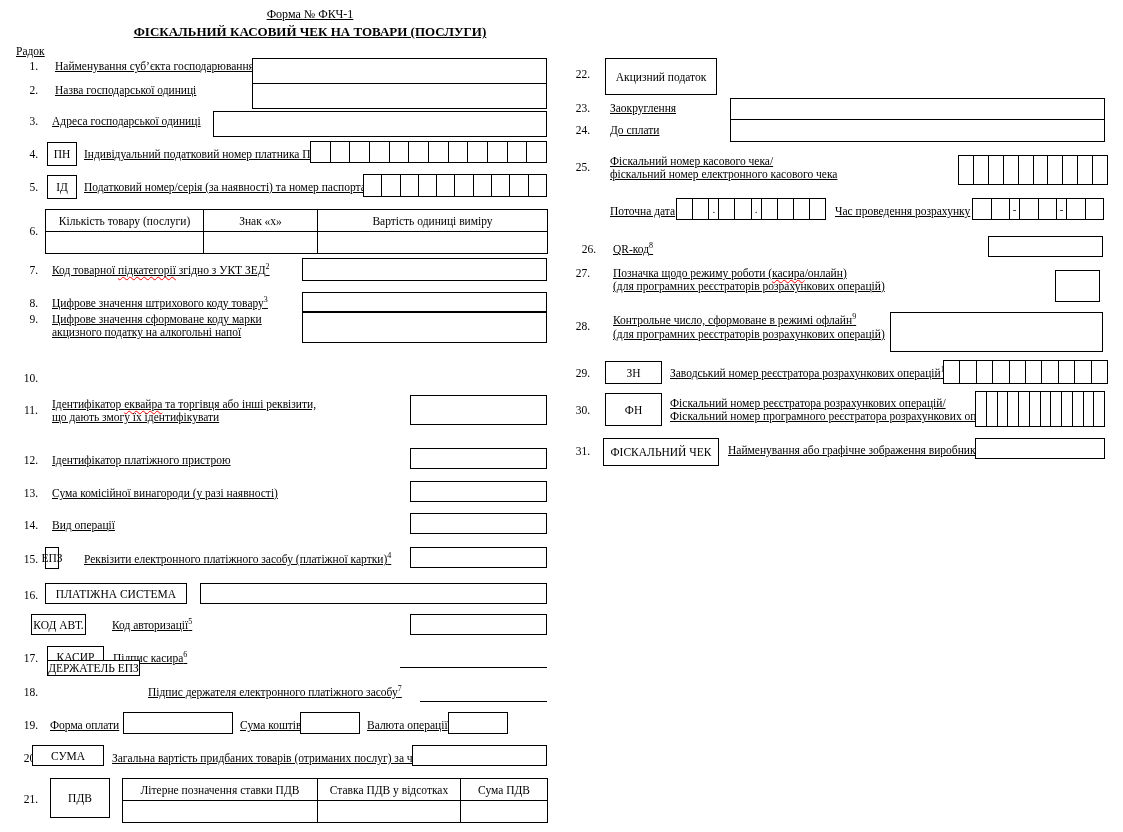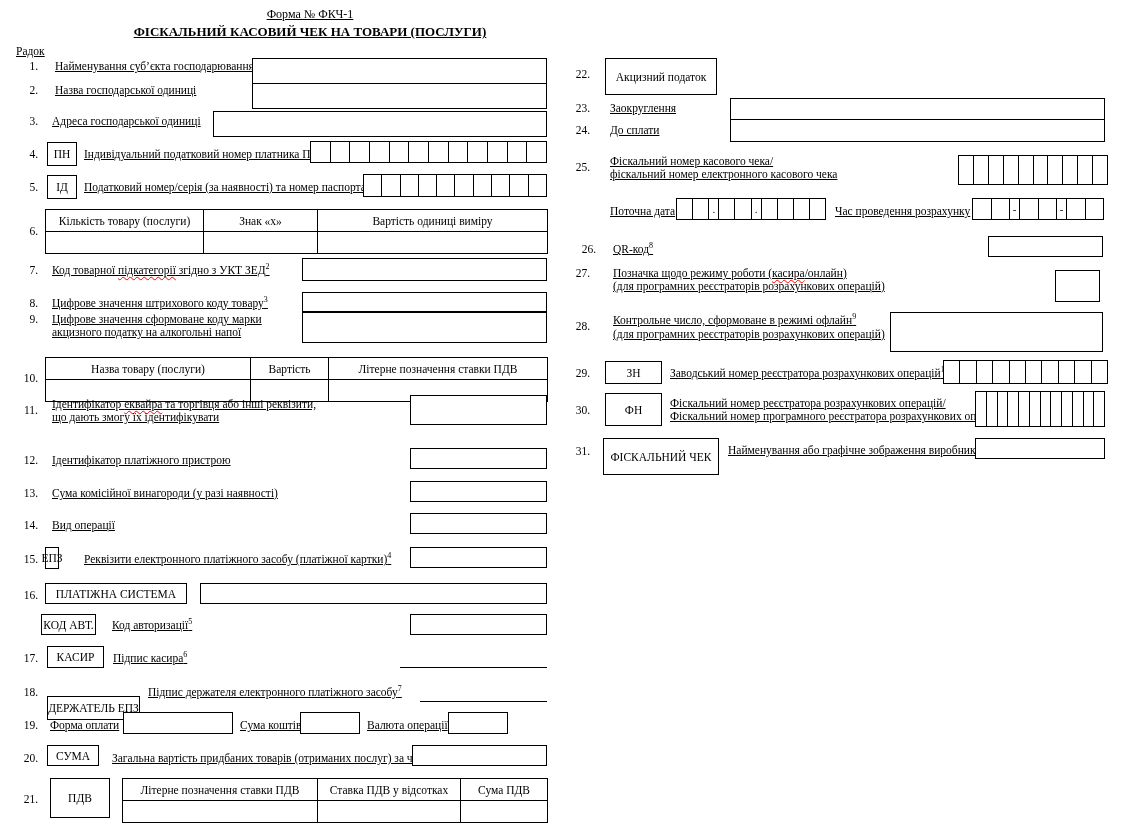--- a/index.html
+++ b/index.html
@@ -107,39 +107,20 @@
   <div class="num" style="top:297px;left:12px">8.</div>
   <div class="lbl" style="top:297px;left:52px"><span>Цифрове значення штрихового коду товару</span><sup>3</sup></div>
   <div class="box" style="top:292px;left:302px;width:245px;height:20px"></div>
 
   <div class="num" style="top:313px;left:12px">9.</div>
   <div class="lbl" style="top:313px;left:52px">Цифрове значення сформоване коду марки</div>
   <div class="lbl" style="top:326px;left:52px">акцизного податку на алкогольні напої</div>
   <div class="box" style="top:312px;left:302px;width:245px;height:31px"></div>
 
   <div class="num" style="top:372px;left:12px">10.</div>
-  <table class="ftable" style="top:357px;left:45px;width:502px">
-    <colgroup>
-        <col style="width:205px">
-        <col style="width:78px">
-        <col style="width:219px">
-      </colgroup>
-    <tbody>
-        <tr>
-      <td>Назва товару (послуги)</td>
-      <td>Вартість</td>
-      <td>Літерне позначення ставки ПДВ</td>
-    </tr>
-    <tr>
-      <td></td>
-      <td></td>
-      <td></td>
-    </tr>
-  </tbody>
-    </table>
 
   <div class="num" style="top:404px;left:12px">11.</div>
   <div class="lbl" style="top:398px;left:52px"><span>Ідентифікатор </span><span class="misspell">еквайра</span><span> та торгівця або інші реквізити,</span></div>
   <div class="lbl" style="top:411px;left:52px">що дають змогу їх ідентифікувати</div>
   <div class="box" style="top:395px;left:410px;width:137px;height:30px"></div>
 
   <div class="num" style="top:454px;left:12px">12.</div>
   <div class="lbl" style="top:454px;left:52px">Ідентифікатор платіжного пристрою</div>
   <div class="box" style="top:448px;left:410px;width:137px;height:21px"></div>
 
@@ -152,44 +133,44 @@
   <div class="box" style="top:513px;left:410px;width:137px;height:21px"></div>
 
   <div class="num" style="top:553px;left:12px">15.</div>
   <div class="tag" style="top:547px;left:45px;width:14px;height:22px">ЕПЗ</div>
   <div class="lbl" style="top:553px;left:84px"><span>Реквізити електронного платіжного засобу (платіжної картки)</span><sup>4</sup></div>
   <div class="box" style="top:547px;left:410px;width:137px;height:21px"></div>
 
   <div class="num" style="top:589px;left:12px">16.</div>
   <div class="tag" style="top:583px;left:45px;width:142px;height:21px">ПЛАТІЖНА СИСТЕМА</div>
   <div class="box" style="top:583px;left:200px;width:347px;height:21px"></div>
-  <div class="tag" style="top:614px;left:41px;width:55px;height:21px">КОД АВТ.</div>
+  <div class="tag" style="top:614px;left:31px;width:55px;height:21px">КОД АВТ.</div>
   <div class="lbl" style="top:619px;left:112px"><span>Код авторизації</span><sup>5</sup></div>
   <div class="box" style="top:614px;left:410px;width:137px;height:21px"></div>
 
   <div class="num" style="top:652px;left:12px">17.</div>
   <div class="tag" style="top:646px;left:47px;width:57px;height:22px">КАСИР</div>
   <div class="lbl" style="top:652px;left:113px"><span>Підпис касира</span><sup>6</sup></div>
   <div class="sig" style="top:650px;left:400px;width:147px;height:18px"></div>
 
   <div class="num" style="top:686px;left:12px">18.</div>
-  <div class="tag" style="top:696px;left:47px;width:93px;height:24px">ДЕРЖАТЕЛЬ ЕПЗ</div>
+  <div class="tag" style="top:660px;left:47px;width:93px;height:16px">ДЕРЖАТЕЛЬ ЕПЗ</div>
   <div class="lbl" style="top:686px;left:148px"><span>Підпис держателя електронного платіжного засобу</span><sup>7</sup></div>
   <div class="sig" style="top:684px;left:420px;width:127px;height:18px"></div>
 
   <div class="num" style="top:719px;left:12px">19.</div>
   <div class="lbl" style="top:719px;left:50px">Форма оплати</div>
   <div class="box" style="top:712px;left:123px;width:110px;height:22px"></div>
   <div class="lbl" style="top:719px;left:240px">Сума коштів</div>
   <div class="box" style="top:712px;left:300px;width:60px;height:22px"></div>
   <div class="lbl" style="top:719px;left:367px">Валюта операції</div>
   <div class="box" style="top:712px;left:448px;width:60px;height:22px"></div>
 
   <div class="num" style="top:752px;left:12px">20.</div>
-  <div class="tag" style="top:745px;left:47px;width:52px;height:21px">СУМА</div>
+  <div class="tag" style="top:745px;left:32px;width:72px;height:21px">СУМА</div>
   <div class="lbl" style="top:752px;left:112px">Загальна вартість придбаних товарів (отриманих послуг) за чеком</div>
   <div class="box" style="top:745px;left:412px;width:135px;height:21px"></div>
 
   <div class="num" style="top:793px;left:12px">21.</div>
   <div class="tag" style="top:778px;left:50px;width:60px;height:40px">ПДВ</div>
   <table class="ftable" style="top:778px;left:122px;width:425px">
     <colgroup>
         <col style="width:195px">
         <col style="width:143px">
         <col style="width:87px">
@@ -303,17 +284,17 @@
       <div class="cell"></div>
       <div class="cell"></div>
       <div class="cell"></div>
       <div class="cell"></div>
       <div class="cell"></div>
       <div class="cell"></div>
       <div class="cell"></div>
     </div>
 
   <div class="num" style="top:445px;left:564px">31.</div>
-  <div class="tag" style="top:438px;left:603px;width:116px;height:37px">ФІСКАЛЬНИЙ ЧЕК</div>
+  <div class="tag" style="top:438px;left:603px;width:116px;height:28px">ФІСКАЛЬНИЙ ЧЕК</div>
   <div class="lbl" style="top:444px;left:728px">Найменування або графічне зображення виробника</div>
   <div class="box" style="top:438px;left:975px;width:130px;height:21px"></div>
 
 </div>
 
 </body></html>

